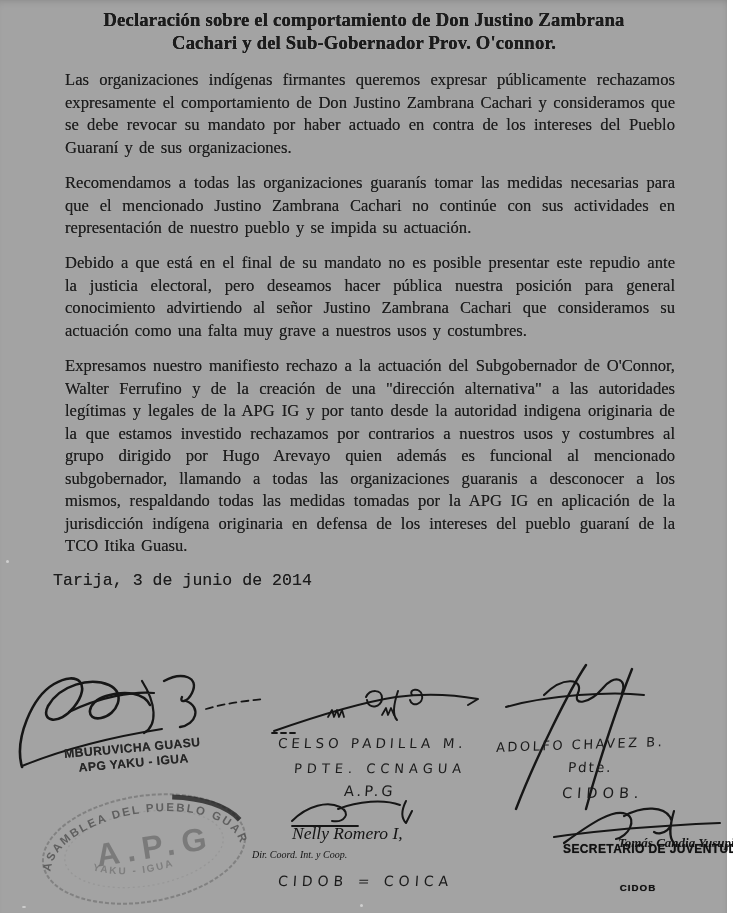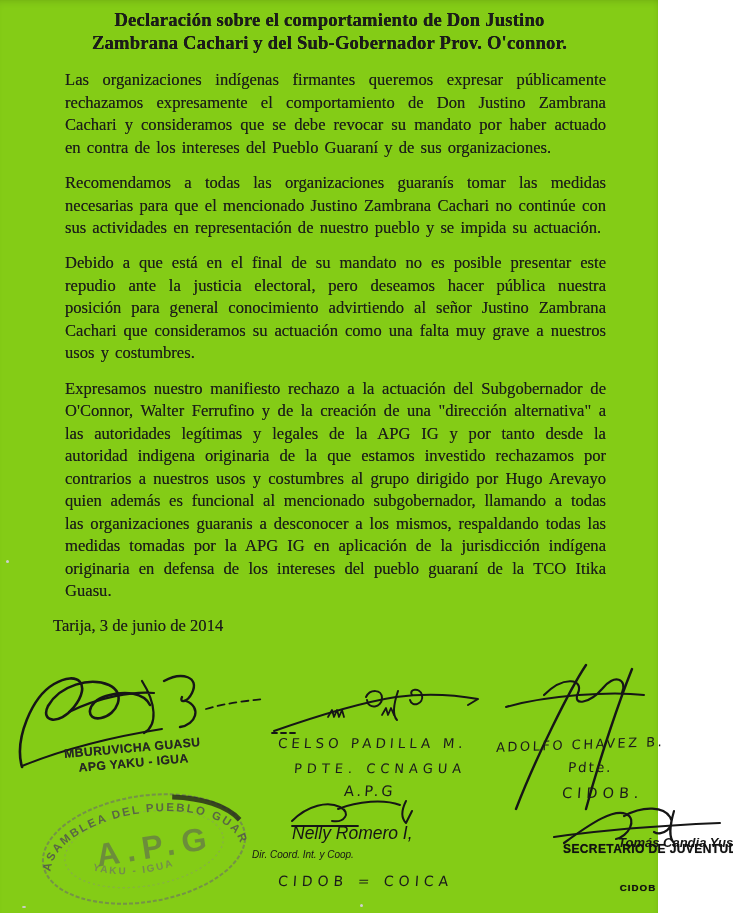--- a/index.html
+++ b/index.html
@@ -1,46 +1,46 @@
 <!DOCTYPE html>
 <html><head>
 <meta charset="utf-8">
 <style>
   html,body{margin:0;padding:0;}
   body{background:#ffffff;width:733px;height:913px;overflow:hidden;}
   .page{
-    position:relative;width:658px;height:913px;background:#84cc16;
+    position:relative;width:727px;height:913px;background:#a3a3a3;
     font-family:"Liberation Serif", serif;color:#1c1c1c;
     box-shadow:inset 0 6px 8px -6px rgba(0,0,0,.18), inset -4px 0 6px -5px rgba(0,0,0,.10);
   }
   .textblock{padding:8px 52px 0 53px;}
   .doc-title{
     font-weight:bold;font-size:18.6px;line-height:1.24;text-align:center;
     margin:0 18px 15px 18px;letter-spacing:.2px;
     text-shadow:0 0 .4px #000;
   }
   .para{
     font-size:16.6px;line-height:1.355;text-align:justify;margin:0 0 13px 12px;
     word-spacing:2px;text-shadow:0 0 .3px rgba(0,0,0,.55);
   }
-  .dateline{font-size:16.6px;margin-top:0;text-shadow:0 0 .3px rgba(0,0,0,.5);}
+  .dateline{font-size:16.6px;margin-top:0;text-shadow:0 0 .3px rgba(0,0,0,.5);font-family:Liberation Mono, monospace;}
   .sig-area{position:absolute;left:0;top:655px;width:733px;height:258px;}
   .abs{position:absolute;}
   svg.scrawl path{fill:none;stroke:#161616;stroke-linecap:round;stroke-linejoin:round;}
   .stamp-label{
     font-family:"Liberation Sans", sans-serif;font-weight:bold;font-size:12.2px;
     line-height:1.25;color:#262626;text-align:center;transform:rotate(-5deg);
     letter-spacing:.4px;text-shadow:0 0 .6px rgba(0,0,0,.5);white-space:nowrap;
   }
   .hand{
     font-family:"DejaVu Sans", sans-serif;color:#1b1b1b;white-space:nowrap;
     transform:skewX(-4deg);
   }
   .cursive{
-    font-family:Liberation Sans, sans-serif;font-style:italic;color:#151515;white-space:nowrap;
+    font-family:Liberation Serif, serif;font-style:italic;color:#151515;white-space:nowrap;
   }
   .stamp-text-bold{
     font-family:"Liberation Sans", sans-serif;font-weight:bold;color:#111;
     text-shadow:0 0 .8px rgba(0,0,0,.65);white-space:nowrap;
   }
   .speck{position:absolute;background:#cfcfcf;border-radius:50%;}
 </style>
 </head>
 <body>
 

